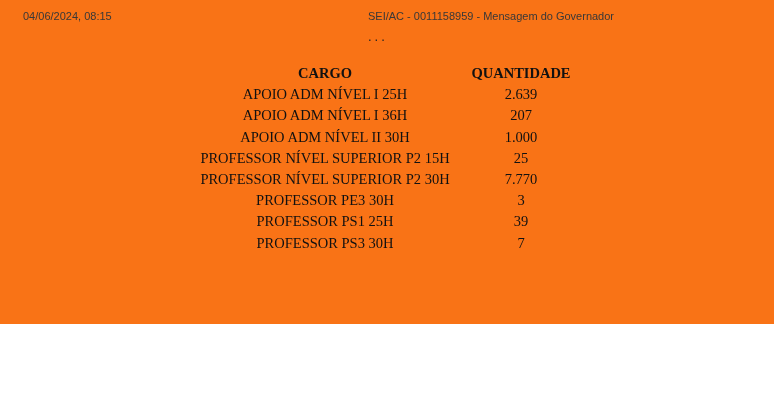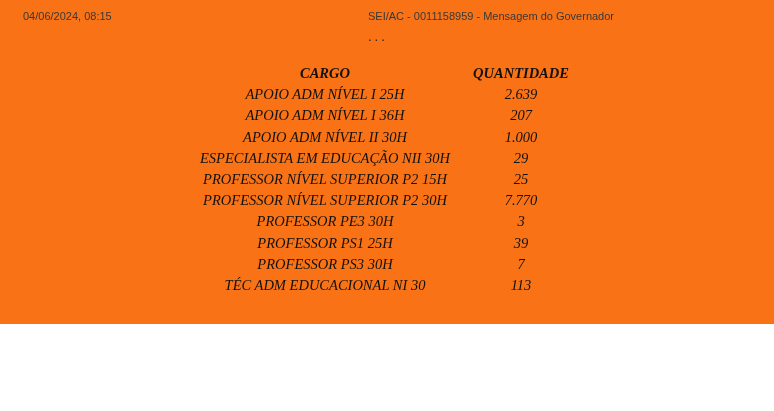--- a/index.html
+++ b/index.html
@@ -61,21 +61,20 @@
   }
   table.cargo-table th,
   table.cargo-table td {
     padding: 0;
     margin: 16px;
     height: 21.2px;
     line-height: 21.2px;
     text-align: center;
     vertical-align: middle;
     white-space: nowrap;
-    font-style: italic;
   }
   table.cargo-table th {
     font-weight: bold;
   }
   .col-cargo  { width: 292px; }
   .col-qtd    { width: 100px; }
   
   .closing {
     position: absolute;
     left: 176px;
@@ -120,47 +119,39 @@
       </tr>
       <tr>
         <td>APOIO ADM NÍVEL I 36H</td>
         <td>207</td>
       </tr>
       <tr>
         <td>APOIO ADM NÍVEL II 30H</td>
         <td>1.000</td>
       </tr>
       <tr>
-        <td>ESPECIALISTA EM EDUCAÇÃO NII 30H</td>
-        <td>29</td>
-      </tr>
-      <tr>
         <td>PROFESSOR NÍVEL SUPERIOR P2 15H</td>
         <td>25</td>
       </tr>
       <tr>
         <td>PROFESSOR NÍVEL SUPERIOR P2 30H</td>
         <td>7.770</td>
       </tr>
       <tr>
         <td>PROFESSOR PE3 30H</td>
         <td>3</td>
       </tr>
       <tr>
         <td>PROFESSOR PS1 25H</td>
         <td>39</td>
       </tr>
       <tr>
         <td>PROFESSOR PS3 30H</td>
         <td>7</td>
       </tr>
-      <tr>
-        <td>TÉC ADM EDUCACIONAL NI 30</td>
-        <td>113</td>
-      </tr>
     </tbody>
   </table>
 
   <div class="closing">
     <span>”</span>
     <span class="nr">(NR)</span>
   </div>
 
 </div>
 

